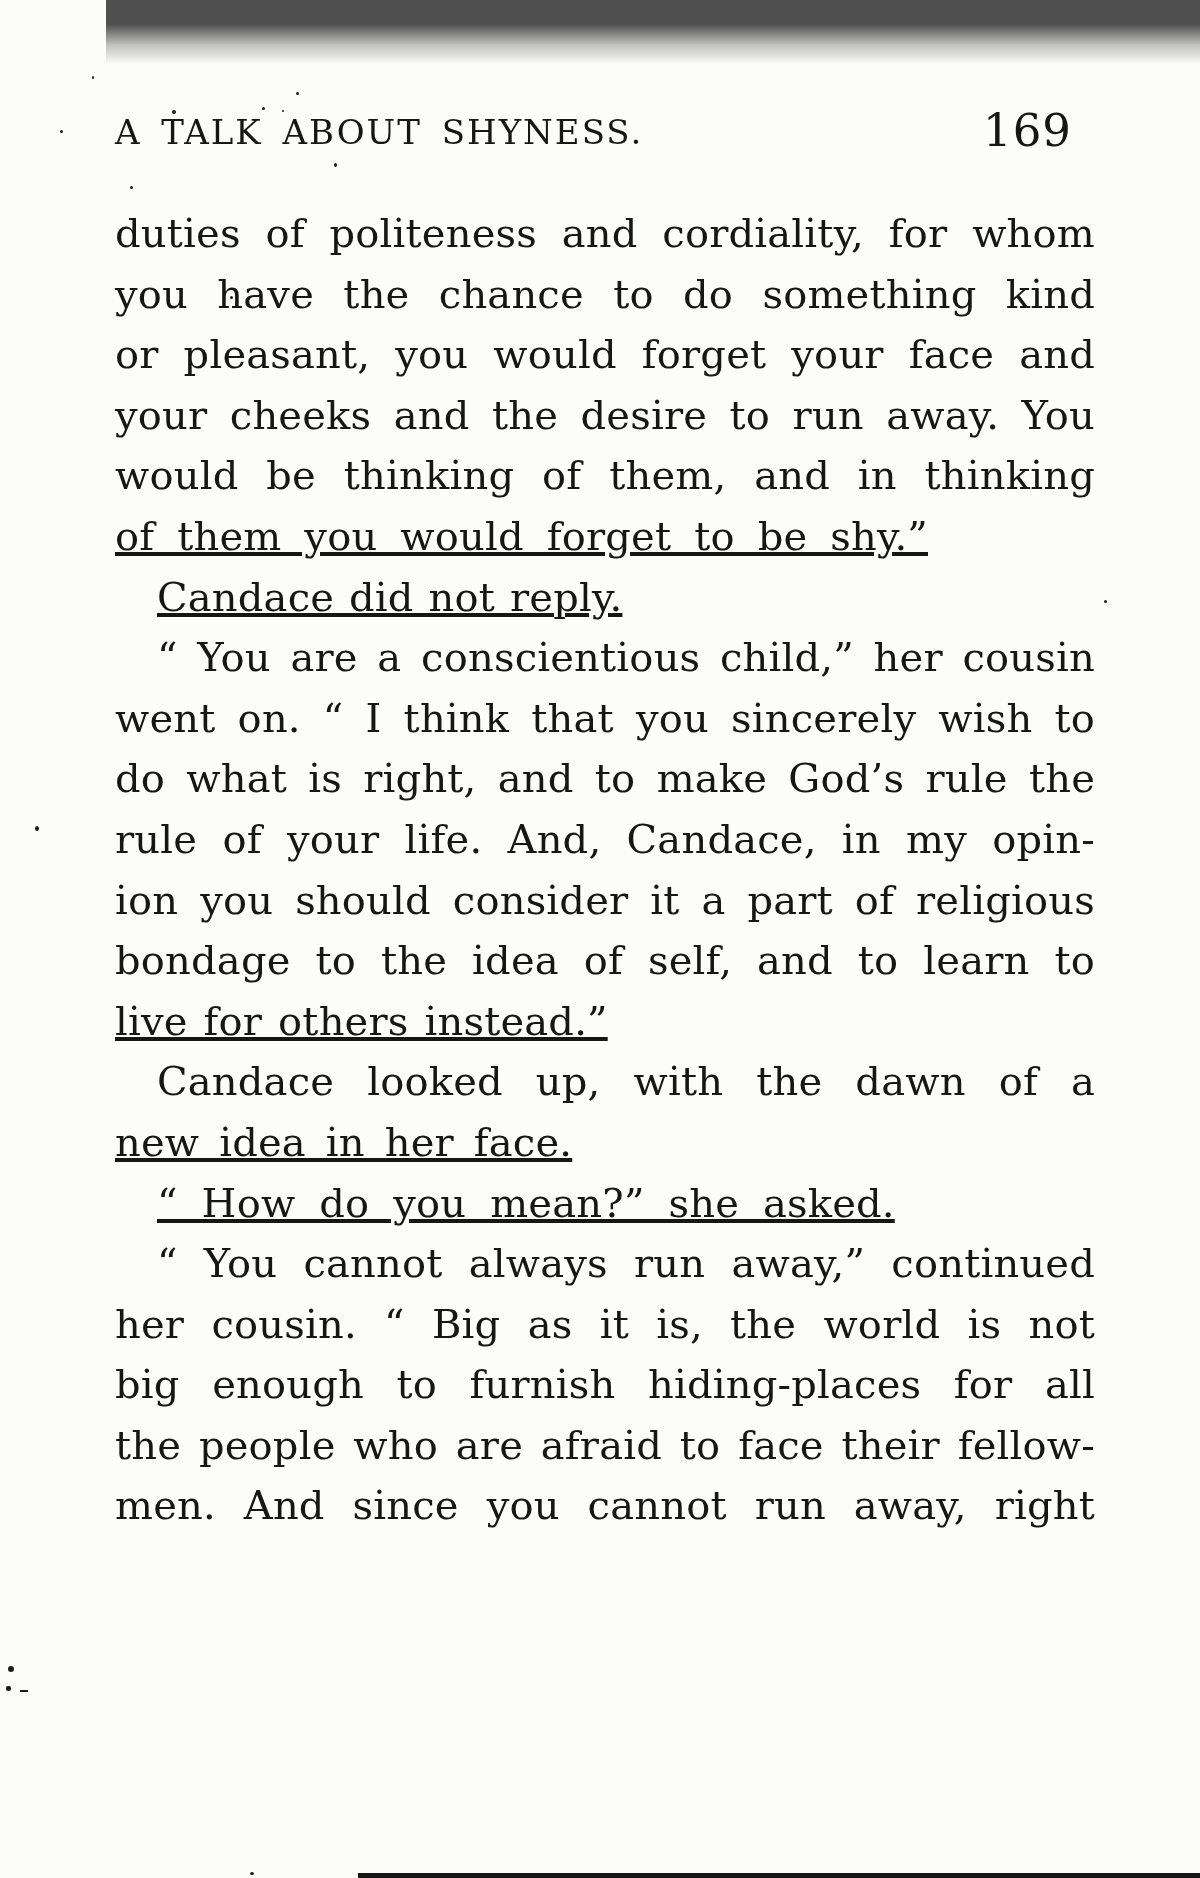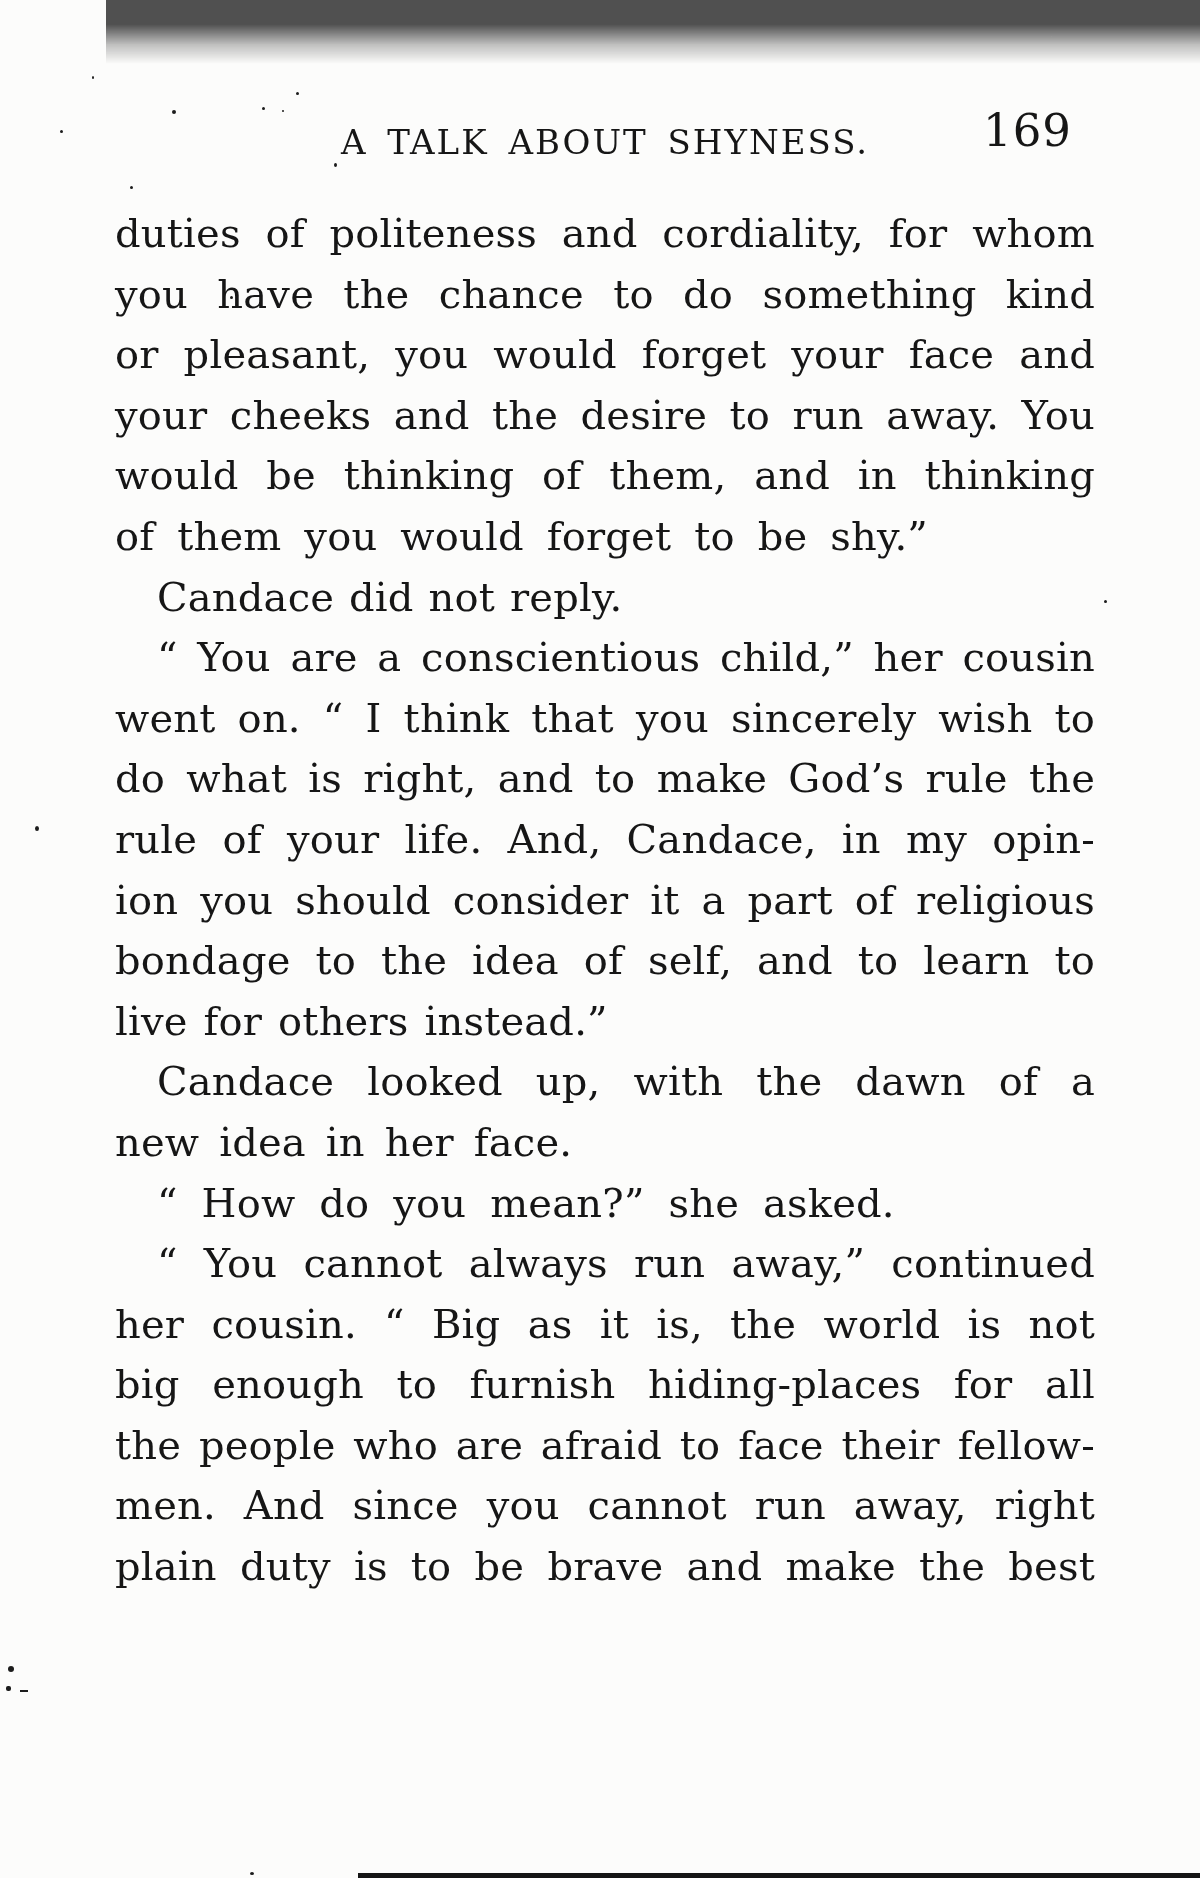--- a/index.html
+++ b/index.html
@@ -20,22 +20,21 @@
   
   .noise-band{
     position:absolute;left:106px;top:0;width:1094px;height:64px;
     -webkit-mask-image:linear-gradient(180deg,#000 0%,#000 38%,rgba(0,0,0,.35) 70%,transparent 100%);
             mask-image:linear-gradient(180deg,#000 0%,#000 38%,rgba(0,0,0,.35) 70%,transparent 100%);
   }
   .noise-band svg{display:block;}
 
   
   .header-row{
-    position:absolute;left:115px;top:124px;width:980px;
-    text-align:center;
+    position:absolute;left:115px;top:114px;width:980px;
     font-size:34px;line-height:1.1;
     letter-spacing:2px;word-spacing:7px;
     white-space:nowrap;
   }
   .folio{
     position:absolute;right:128px;top:108px;
     font-size:45px;line-height:1;letter-spacing:1px;
   }
 
   
@@ -43,21 +42,21 @@
     position:absolute;left:115px;top:203px;width:980px;
     font-size:40px;line-height:60.6px;
     letter-spacing:.2px;
   }
   .line{
     text-align:justify;
     text-align-last:justify;
     white-space:normal;
     height:60.6px;overflow:visible;
   }
-  .line.e{text-align:left;text-align-last:left;}
+  .line.e{text-align:left;text-align-last:left;text-decoration:underline;}
   .line.ind{text-indent:42px;}
 
   
   .speck{position:absolute;background:#1c1c1c;border-radius:50%;}
   .s1{left:172px;top:110px;width:4px;height:4px;}
   .s2{left:296px;top:92px;width:3px;height:3px;}
   .s3{left:334px;top:163px;width:3px;height:4px;}
   .s4{left:262px;top:107px;width:3px;height:3px;}
   .s5{left:282px;top:110px;width:2px;height:2px;}
   .s6{left:130px;top:186px;width:3px;height:3px;}
@@ -114,21 +113,20 @@
       <div class="line j">bondage to the idea of self, and to learn to</div>
       <div class="line e" style="word-spacing: 3px;">live for others instead.”</div>
       <div class="line j ind">Candace looked up, with the dawn of a</div>
       <div class="line e" style="word-spacing: 7px;">new idea in her face.</div>
       <div class="line e ind" style="word-spacing: 11px;">“ How do you mean?” she asked.</div>
       <div class="line j ind">“ You cannot always run away,” continued</div>
       <div class="line j">her cousin. “ Big as it is, the world is not</div>
       <div class="line j">big enough to furnish hiding-places for all</div>
       <div class="line j">the people who are afraid to face their fellow-</div>
       <div class="line j">men. And since you cannot run away, right</div>
-      <div class="line j">plain duty is to be brave and make the best</div>
     </div>
 
   <span class="speck s1"></span>
   <span class="speck s2"></span>
   <span class="speck s3"></span>
   <span class="speck s4"></span>
   <span class="speck s5"></span>
   <span class="speck s6"></span>
   <span class="speck s7"></span>
   <span class="speck s8"></span>

